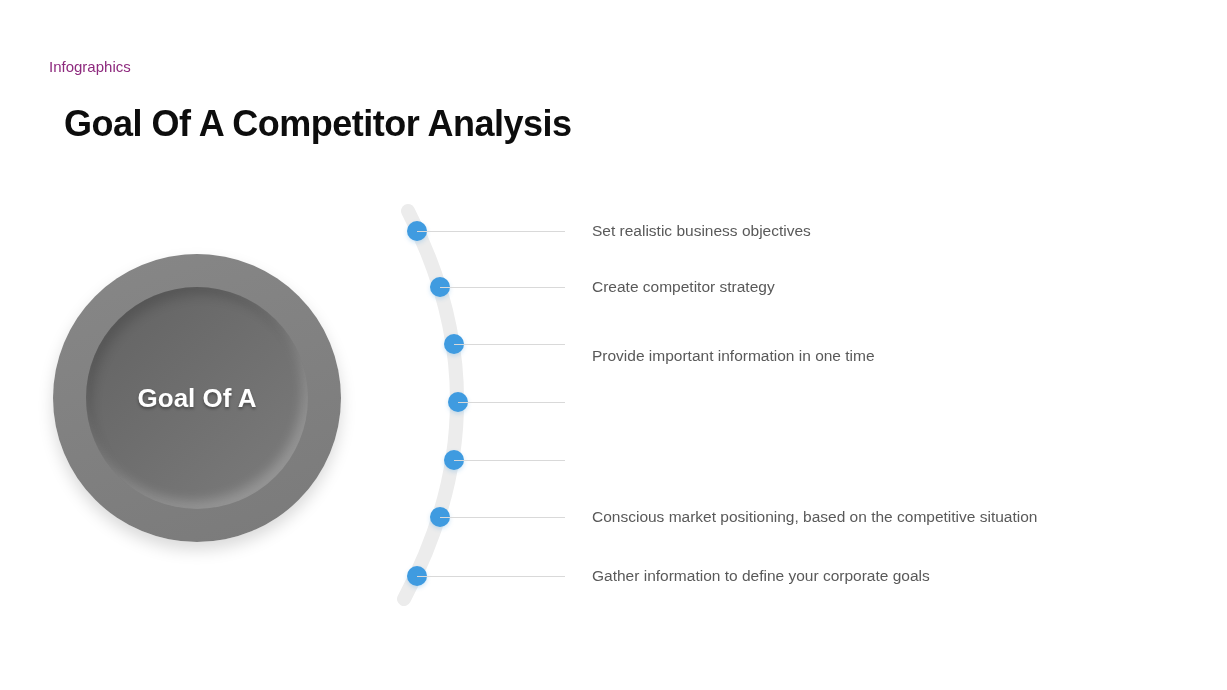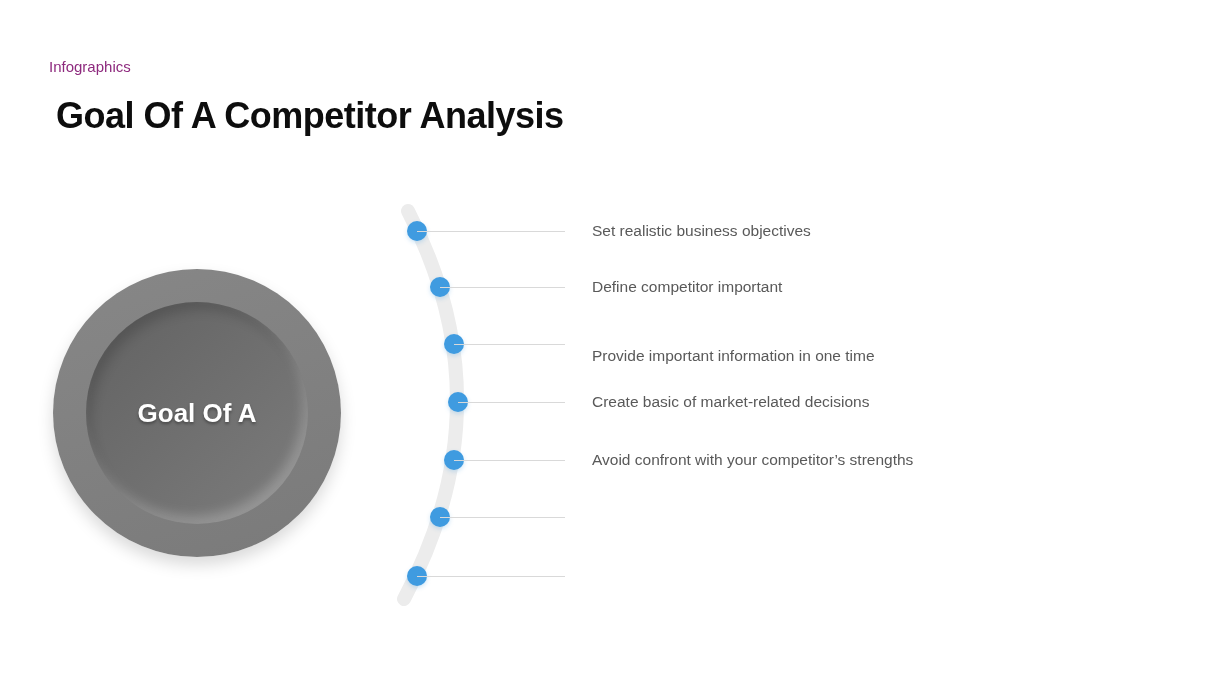--- a/index.html
+++ b/index.html
@@ -13,29 +13,29 @@
   }
 
   
   .eyebrow {
     position: absolute; left: 49px; top: 58px;
     font-size: 15px; line-height: 18px;
     color: var(--eyebrow-purple, #8e2a7e);
     text-align: right;
   }
   .page-title {
-    position: absolute; left: 48px; top: 88px; margin: 8px;
+    position: absolute; left: 48px; top: 88px; margin: 16px;
     font-size: 36px; line-height: 40px; font-weight: 700;
     color: #0d0d0d; letter-spacing: -0.5px;
     white-space: nowrap;
   }
 
   
   .big-circle {
-    position: absolute; left: 53px; top: 269px;
+    position: absolute; left: 53px; top: 254px;
     width: 288px; height: 288px; border-radius: 50%;
     background: linear-gradient(160deg, var(--circle-outer, #878787), #7a7a7a);
     box-shadow: 0 8px 16px rgba(0,0,0,0.15);
   }
   .inner-circle {
     position: absolute; left: 33px; top: 33px;
     width: 222px; height: 222px; border-radius: 50%;
     background: linear-gradient(135deg, var(--circle-inner, #636363) 5%, #7b7b7b 95%);
     box-shadow: inset -5px -8px 12px rgba(255,255,255,0.22),
                 inset 5px 8px 12px rgba(0,0,0,0.16);
@@ -91,42 +91,42 @@
 
 <div class="t-item">
   <span class="dot" style="left:407px; top:221px"></span>
   <span class="connector" style="left:417px; top:231px; width:148px"></span>
   <span class="t-label" style="top:221px">Set realistic business objectives</span>
 </div>
 
 <div class="t-item">
   <span class="dot" style="left:430px; top:277px"></span>
   <span class="connector" style="left:440px; top:287px; width:125px"></span>
-  <span class="t-label" style="top:277px">Define competitor important</span>
+  <span class="t-label" style="top:277px">Create competitor strategy</span>
 </div>
 
 <div class="t-item">
   <span class="dot" style="left:444px; top:334px"></span>
   <span class="connector" style="left:454px; top:344px; width:111px"></span>
   <span class="t-label" style="top:346px">Provide important information in one time</span>
 </div>
 
 <div class="t-item">
   <span class="dot" style="left:448px; top:392px"></span>
   <span class="connector" style="left:458px; top:402px; width:107px"></span>
-  <span class="t-label" style="top:392px">Create basic of market-related decisions</span>
 </div>
 
 <div class="t-item">
   <span class="dot" style="left:444px; top:450px"></span>
   <span class="connector" style="left:454px; top:460px; width:111px"></span>
-  <span class="t-label" style="top:450px">Avoid confront with your competitor’s strengths</span>
 </div>
 
 <div class="t-item">
   <span class="dot" style="left:430px; top:507px"></span>
   <span class="connector" style="left:440px; top:517px; width:125px"></span>
+  <span class="t-label" style="top:507px">Conscious market positioning, based on the competitive situation</span>
 </div>
 
 <div class="t-item">
   <span class="dot" style="left:407px; top:566px"></span>
   <span class="connector" style="left:417px; top:576px; width:148px"></span>
+  <span class="t-label" style="top:566px">Gather information to define your corporate goals</span>
 </div>
 
 </body></html>

